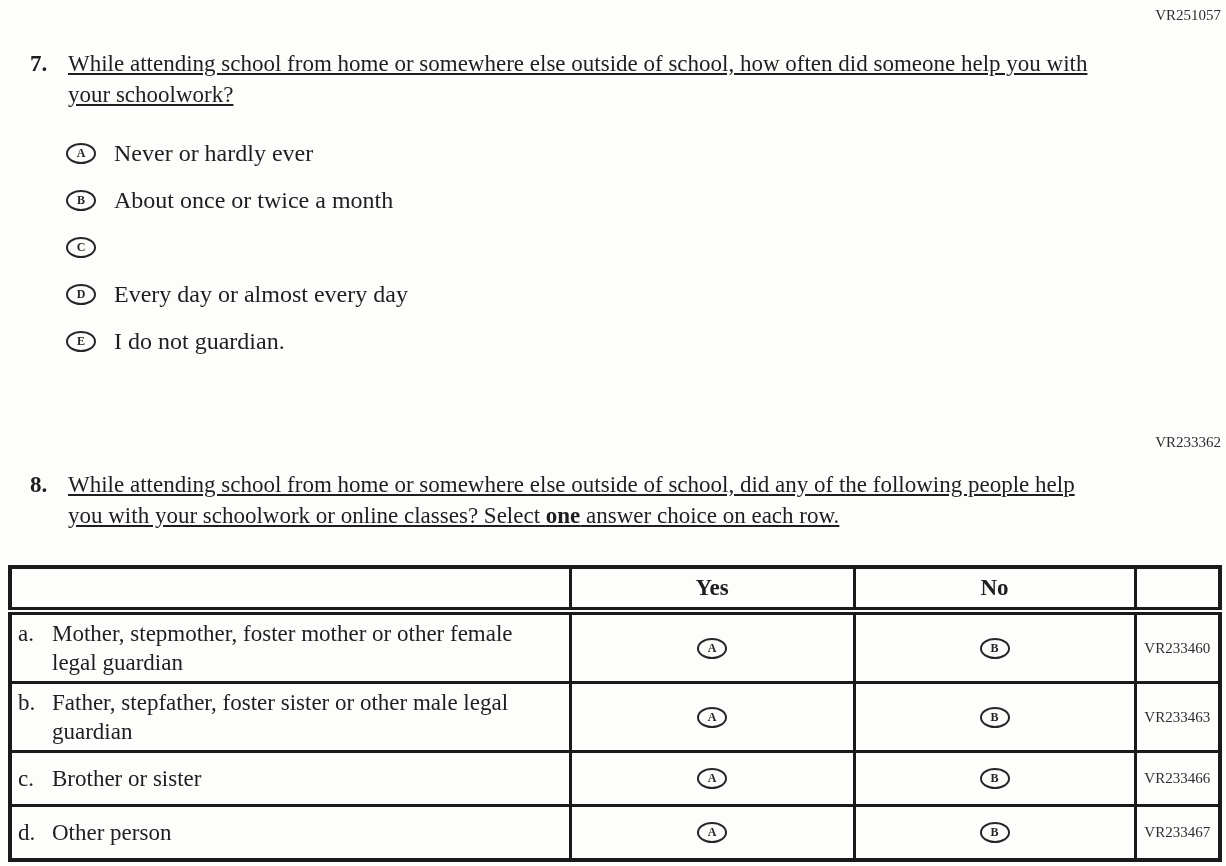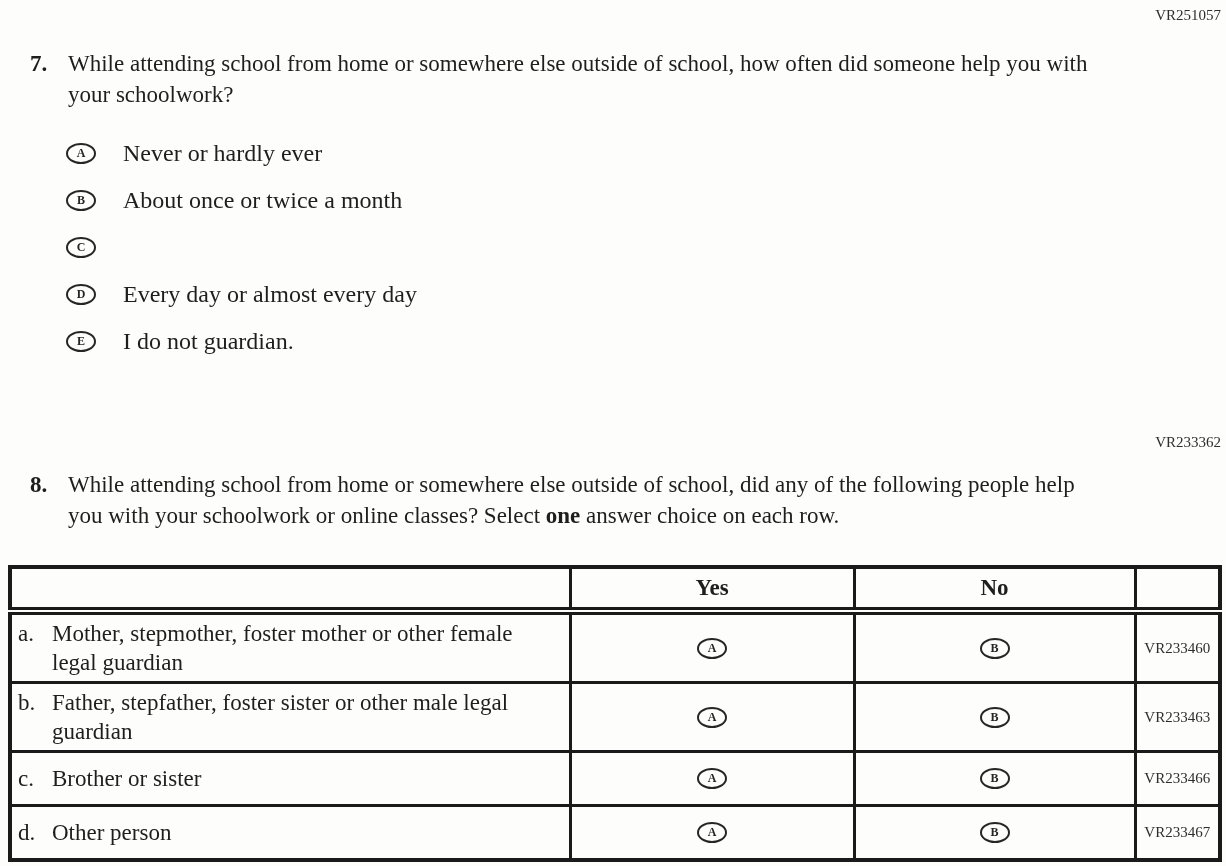--- a/index.html
+++ b/index.html
@@ -27,21 +27,21 @@
     font-size: 23px;
     line-height: 31px;
   }
   .q7 { margin-top: 24px; }
   .q8 { margin-top: 18px; }
   .qnum {
     font-weight: bold;
     width: 38px;
     flex: 0 0 38px;
   }
-  .qtext { width: 1020px; }
+  .qtext { width: 1020px; text-decoration: underline; }
 
   .options {
     margin-left: 66px;
     margin-top: 20px;
     list-style: none;
   }
   .option {
     height: 47px;
     display: flex;
     align-items: center;
@@ -55,21 +55,21 @@
     border: 2px solid #262626;
     border-radius: 50%;
     font-size: 12px;
     font-weight: 600;
     color: #262626;
     flex: 0 0 30px;
     cursor: pointer;
     background: transparent;
   }
   .option .option-label {
-    margin-left: 27px;
+    margin-left: 18px;
     font-size: 24px;
   }
 
   table.grid {
     margin-top: 34px;
     margin-left: 8px;
     border-collapse: collapse;
     table-layout: fixed;
     width: 1210px;
     background: #fdfdfb;

